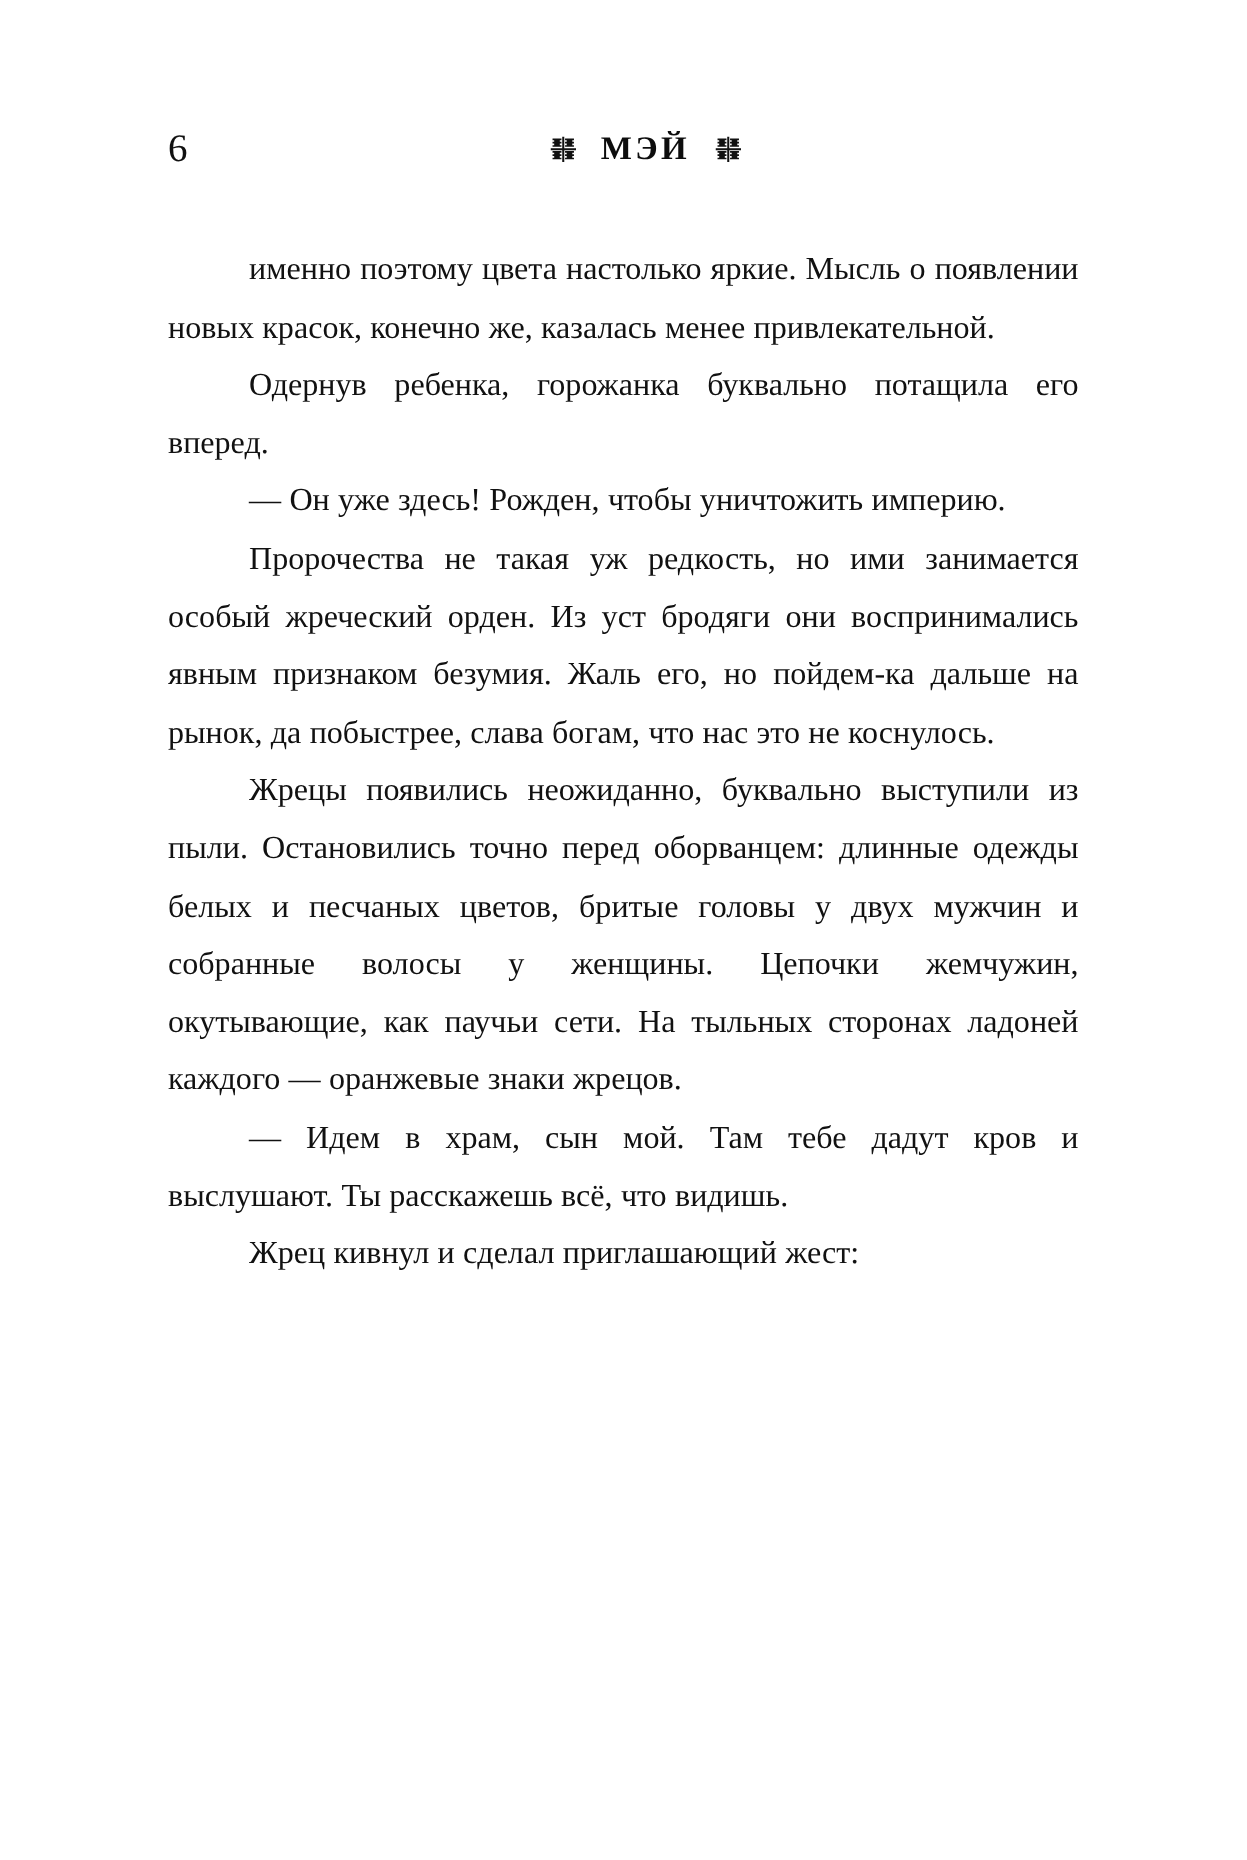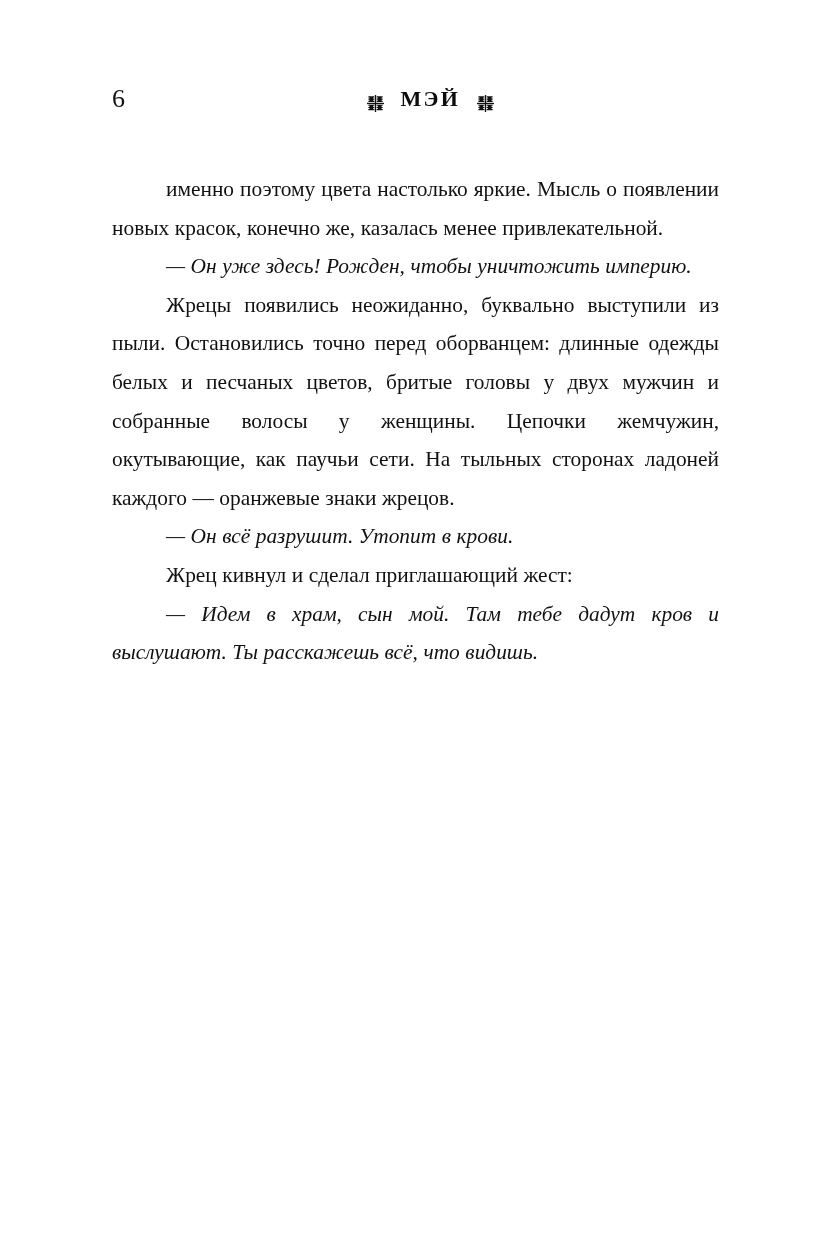--- a/index.html
+++ b/index.html
@@ -35,21 +35,21 @@
   .folio {
     font-size: 26px;
     line-height: 1;
     letter-spacing: 0.5px;
     color: #111;
     flex: 0 0 auto;
   }
   .head-center {
     flex: 1 1 auto;
     display: flex;
-    align-items: flex-end;
+    align-items: center;
     justify-content: center;
     gap: 17px;
     transform: translateX(8px);
   }
   .head-title {
     font-size: 22px;
     letter-spacing: 2.2px;
     font-weight: 700;
     color: #0d0d0d;
     white-space: nowrap;
@@ -58,37 +58,36 @@
     width: 17px;
     height: 17px;
     flex: 0 0 auto;
     display: block;
   }
 
   
   .textblock {
     position: absolute;
     left: 112px;
-    top: 170px;
+    top: 160px;
     width: 607px;
   }
   .para {
     margin: 0;
     font-size: 21.4px;
     line-height: 38.6px;
     text-align: justify;
     text-align-last: left;
     text-indent: 54px;
     hyphens: manual;
     word-spacing: 0.2px;
     color: #111111;
   }
   .para.dialogue {
     text-indent: 54px;
-    font-style: italic;
   }
 </style>
 </head>
 <body>
 
 <div class="page">
 
   <div class="running-head">
     <div class="folio">6</div>
     <div class="head-center">
@@ -115,20 +114,21 @@
             <rect x="9.2" y="0" width="1.6" height="20"></rect>
             <rect x="0" y="9.2" width="20" height="1.6"></rect>
           </g>
         </svg>
       </span>
     </div>
   </div>
 
   <div class="textblock">
     <p class="para">именно поэтому цвета настолько яркие. Мысль о появлении новых красок, конечно же, казалась менее привлекательной.</p>
+    <p class="para">Одернув ребенка, горожанка буквально потащила его вперед.</p>
     <p class="para dialogue">— Он уже здесь! Рожден, чтобы уничтожить империю.</p>
+    <p class="para">Пророчества не такая уж редкость, но ими занимается особый жреческий орден. Из уст бродяги они воспринимались явным признаком безумия. Жаль его, но пойдем-ка дальше на рынок, да побыстрее, слава богам, что нас это не коснулось.</p>
     <p class="para">Жрецы появились неожиданно, буквально выступили из пыли. Остановились точно перед оборванцем: длинные одежды белых и песчаных цветов, бритые головы у двух мужчин и собранные волосы у женщины. Цепочки жемчужин, окутывающие, как паучьи сети. На тыльных сторонах ладоней каждого — оранжевые знаки жрецов.</p>
-    <p class="para dialogue">— Он всё разрушит. Утопит в крови.</p>
+    <p class="para dialogue">— Идем в храм, сын мой. Там тебе дадут кров и выслушают. Ты расскажешь всё, что видишь.</p>
     <p class="para">Жрец кивнул и сделал приглашающий жест:</p>
-    <p class="para dialogue">— Идем в храм, сын мой. Там тебе дадут кров и выслушают. Ты расскажешь всё, что видишь.</p>
   </div>
 
 </div>
 
 </body></html>

